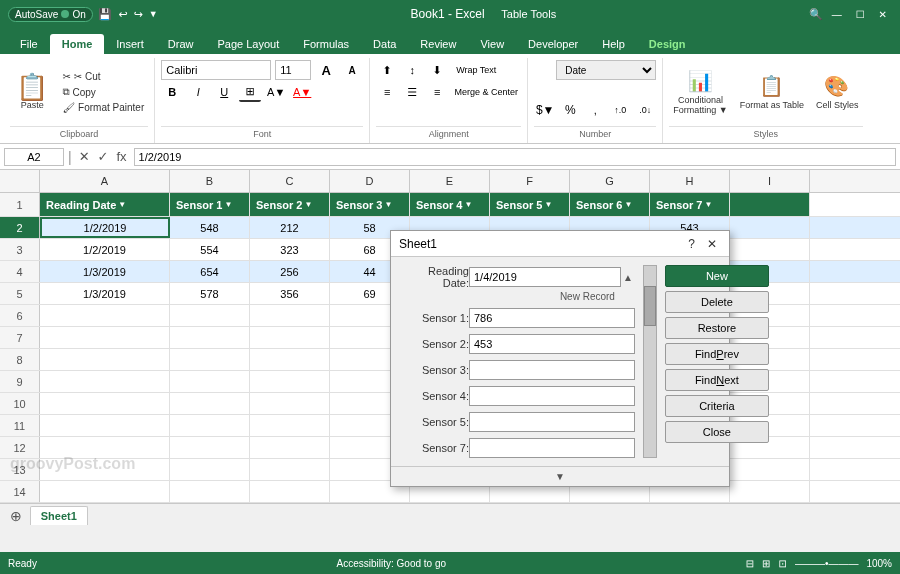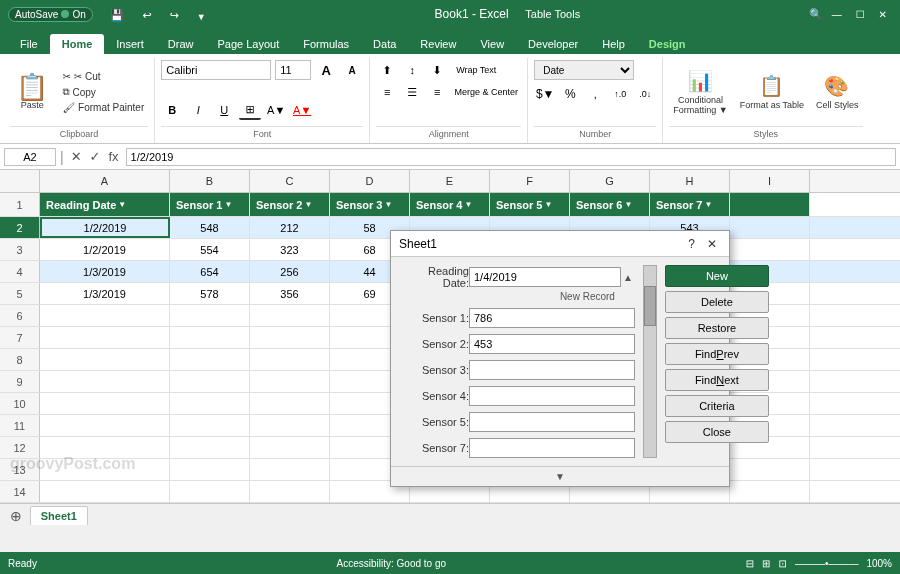--- a/index.html
+++ b/index.html
@@ -8,21 +8,21 @@
     
     .title-bar {
       background: #217346;
       color: white;
       height: 28px;
       display: flex;
       align-items: center;
       padding: 0 8px;
       justify-content: space-between;
     }
-    .title-bar-left { display: flex; align-items: flex-end; gap: 18px; font-size: 11px; }
+    .title-bar-left { display: flex; align-items: center; gap: 6px; font-size: 11px; }
     .title-bar-center { font-size: 12px; font-weight: 500; }
     .title-bar-right { display: flex; align-items: center; gap: 4px; font-size: 11px; }
     .autosave-toggle {
       background: #1a5c38;
       border: 1px solid #4caf7d;
       border-radius: 10px;
       padding: 1px 6px;
       font-size: 10px;
       display: flex; align-items: center; gap: 3px;
     }
@@ -85,21 +85,21 @@
     .paste-icon { font-size: 26px; color: #217346; line-height: 1; }
     .paste-label { font-size: 9px; color: #333; }
     .small-btns { display: flex; flex-direction: column; gap: 2px; }
     .small-btn {
       font-size: 10px; color: #333; cursor: pointer; padding: 1px 4px;
       display: flex; align-items: center; gap: 3px;
       border-radius: 2px;
     }
 
     
-    .font-group .ribbon-group-content { flex-direction: column; gap: 20px; }
+    .font-group .ribbon-group-content { flex-direction: column; gap: 2px; }
     .font-row1 { display: flex; align-items: center; gap: 4px; }
     .font-row2 { display: flex; align-items: center; gap: 4px; }
     .font-select {
       border: 1px solid #c0c0c0; padding: 1px 4px; font-size: 11px;
       width: 110px; height: 20px;
     }
     .font-size-box { border: 1px solid #c0c0c0; padding: 1px 4px; font-size: 11px; width: 36px; height: 20px; }
     .icon-btn { width: 22px; height: 20px; display: flex; align-items: center; justify-content: center; cursor: pointer; border-radius: 2px; font-size: 11px; }
     .bold { font-weight: bold; }
     .italic-btn { font-style: italic; }
@@ -126,21 +126,21 @@
     
     .formula-bar {
       background: white;
       border-bottom: 1px solid #c8c8c8;
       display: flex;
       align-items: center;
       height: 26px;
       padding: 0 4px;
       gap: 4px;
     }
-    .cell-ref-box { border: 1px solid #c0c0c0; width: 52px; padding: 2px 4px; font-size: 11px; text-align: center; }
+    .cell-ref-box { border: 1px solid #c0c0c0; width: 60px; padding: 2px 4px; font-size: 11px; text-align: center; }
     .formula-divider { color: #999; font-size: 14px; }
     .formula-btns { display: flex; gap: 2px; }
     .formula-btn { font-size: 13px; color: #555; cursor: pointer; padding: 0 3px; }
     .formula-input { flex: 1; border: 1px solid #c0c0c0; padding: 2px 4px; font-size: 11px; }
 
     
     .spreadsheet-container { position: relative; overflow: hidden; }
     .spreadsheet {
       background: white;
       width: 900px;
@@ -392,21 +392,21 @@
         <span class="icon-btn">≡</span>
         <span class="icon-btn">☰</span>
         <span class="icon-btn">≡</span>
         <span class="icon-btn" style="font-size:9px; width:70px;">Merge &amp; Center</span>
       </div>
     </div>
     <div class="ribbon-group-label">Alignment</div>
   </div>
 
   <div class="ribbon-group number-group">
-    <div class="ribbon-group-content" style="flex-direction:column; gap:4px;">
+    <div class="ribbon-group-content" style="flex-direction:column; gap:20px;align-items:flex-end;">
       <select class="number-select">
         <option>Date</option>
       </select>
       <div style="display:flex; gap:3px; align-items:center;">
         <span class="icon-btn" style="font-size:12px;">$▼</span>
         <span class="icon-btn" style="font-size:12px;">%</span>
         <span class="icon-btn" style="font-size:11px;">,</span>
         <span class="icon-btn" style="font-size:9px;">↑.0</span>
         <span class="icon-btn" style="font-size:9px;">.0↓</span>
       </div>

